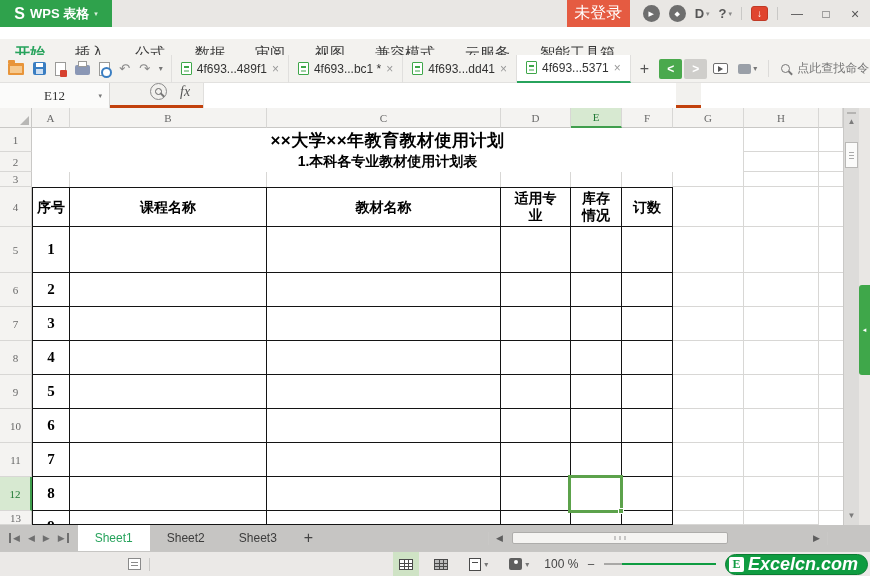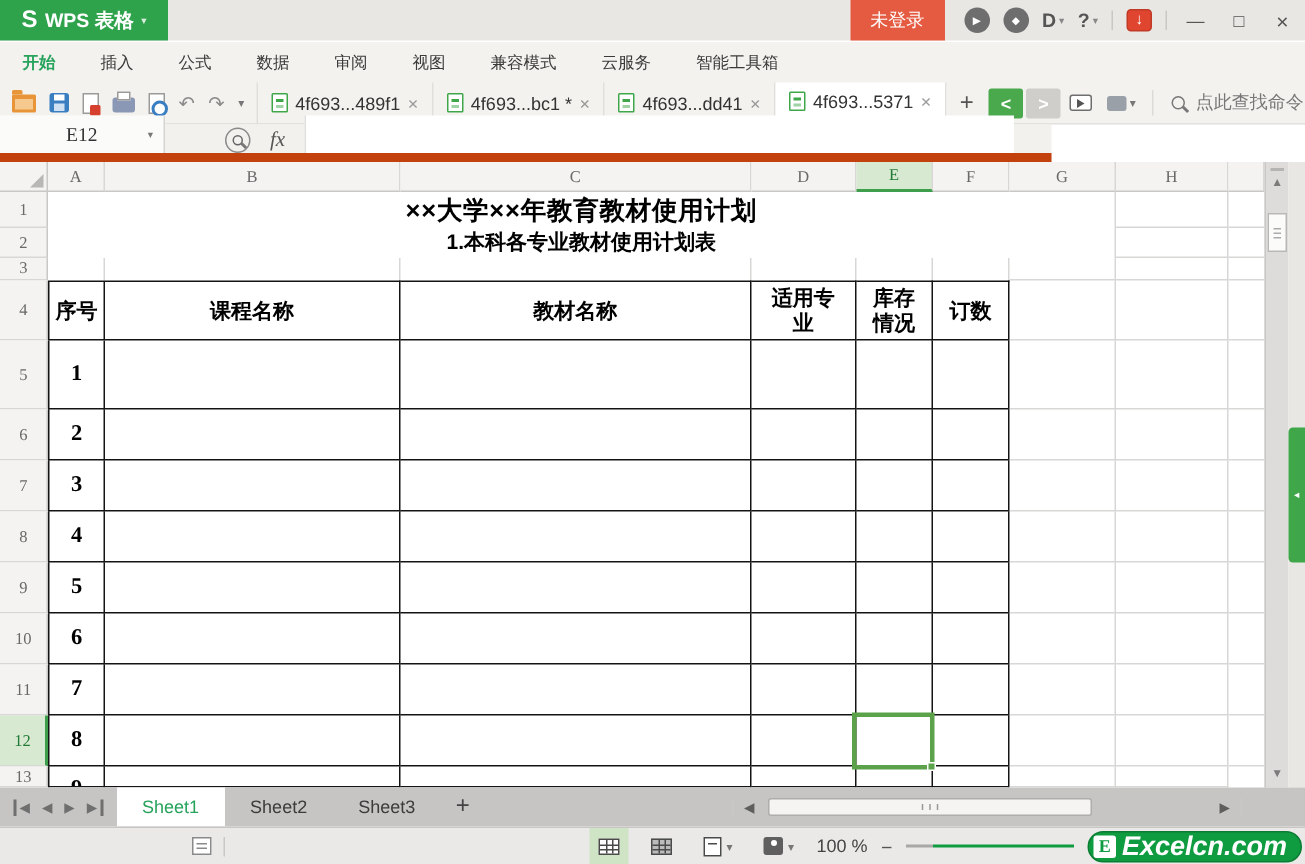--- a/index.html
+++ b/index.html
@@ -5,30 +5,30 @@
 *{box-sizing:border-box;margin:0;padding:0}
 body{position:relative;width:870px;height:576px;overflow:hidden;background:#fff;
  font-family:"Liberation Sans","DejaVu Sans",sans-serif;font-size:12px;color:#333}
 
 .titlebar{position:absolute;top:0;left:0;width:870px;height:27px;background:#e9e7e4;display:flex;align-items:center}
 .app-logo{width:112px;height:27px;background:#2fa24c;color:#fff;display:flex;align-items:center;justify-content:center;gap:5px;font-size:13px;font-weight:bold;flex-shrink:0}
 .logo-s{font-size:16px;font-weight:800}
 .app-dd{font-size:7px;color:#d9efdc}
 .title-center{position:absolute;left:50%;top:0;transform:translateX(-50%);height:27px;display:flex;align-items:center;gap:6px;color:#4a4a4a;font-size:12px;white-space:nowrap}
 .tb-right{position:absolute;right:5px;top:0;height:27px;display:flex;align-items:center;gap:9px}
-.login-btn{width:63px;height:27px;background:#e55b41;color:#fff;border:none;font-size:12px;margin-right:4px;font-family:Liberation Mono, monospace}
+.login-btn{width:63px;height:27px;background:#e55b41;color:#fff;border:none;font-size:16px;margin-right:4px;font-family:Liberation Mono, monospace}
 .circ{width:17px;height:17px;border-radius:50%;background:#6e6e6e;color:#fff;font-size:7px;display:flex;align-items:center;justify-content:center}
 .ico-dd{display:flex;align-items:center;gap:2px;color:#555;font-weight:bold;font-size:13px}
 .dd-sm{font-size:7px;color:#888;font-weight:normal}
 .dl-btn{width:17px;height:15px;background:#e0452f;border:1px solid #c03a26;border-radius:3px;color:#fff;font-size:10px;line-height:13px;text-align:center;font-weight:bold}
 .win-btn{font-size:12px;color:#555;width:20px;text-align:center}
 .win-btn.close{font-size:14px}
 .vsep{width:1px;height:13px;background:#c9c8c6}
 
-.menubar{position:absolute;top:28px;left:0;width:870px;height:28px;background:#f3f2ef;display:flex;align-items:flex-start;font-size:11px;color:#3a3a3a}
+.menubar{position:absolute;top:39px;left:0;width:870px;height:28px;background:#f3f2ef;display:flex;align-items:flex-start;font-size:15px;color:#3a3a3a}
 .menu-item{padding:0 15px;line-height:28px;white-space:nowrap}
 .menu-item.active{color:#27a35c;font-weight:bold}
 
 .toolbar{position:absolute;top:55px;left:0;width:870px;height:28px;background:#f3f2ef;display:flex;align-items:center;border-bottom:1px solid #e2e1df}
 .quick{display:flex;align-items:center;gap:9px;padding:0 8px;flex-shrink:0}
 .i-folder{width:16px;height:12px;background:#e8953a;border-radius:1px;position:relative}
 .i-folder::before{content:"";position:absolute;top:-3px;left:0;width:7px;height:3px;background:#e8953a;border-radius:1px 1px 0 0}
 .i-folder::after{content:"";position:absolute;left:2px;top:3px;right:2px;bottom:2px;background:#f6c98e}
 .i-save{width:13px;height:13px;background:#3a7ec2;border-radius:2px;position:relative}
 .i-save::before{content:"";position:absolute;top:1px;left:3px;right:3px;height:4px;background:#fff}
@@ -52,21 +52,21 @@
 .nav-back{background:#4aa94d}
 .nav-fwd{background:#cfcecb}
 .i-mon{width:15px;height:11px;border:1px solid #6e6e6e;border-radius:2px;position:relative;background:#fff}
 .i-mon::after{content:"";position:absolute;left:4px;top:2px;border-left:5px solid #555;border-top:3px solid transparent;border-bottom:3px solid transparent}
 .i-share{width:13px;height:10px;background:#9aa0a8;border-radius:2px}
 .tb-tool{display:flex;align-items:center;gap:2px;margin:0 5px}
 .findbox{display:flex;align-items:center;gap:7px;color:#777;font-size:12px;margin-left:6px;padding-left:12px;border-left:1px solid #dcdbd9;white-space:nowrap}
 .mag{width:9px;height:9px;border:1.5px solid #777;border-radius:50%;position:relative;flex-shrink:0}
 .mag::after{content:"";position:absolute;width:5px;height:1.5px;background:#777;right:-4px;bottom:-1px;transform:rotate(45deg)}
 
-.formulabar{position:absolute;top:83px;left:0;width:701px;height:25px;background:#f2f1ee;border-bottom:6px solid #c2410c;display:flex;align-items:flex-end}
+.formulabar{position:absolute;top:83px;left:0;width:701px;height:25px;background:#f2f1ee;border-bottom:3px solid #c2410c;display:flex;align-items:flex-start}
 .namebox{width:110px;height:25px;background:#fbfbfa;border-right:1px solid #d6d5d3;position:relative;display:flex;align-items:center;justify-content:center;font-family:"Liberation Serif",serif;font-size:13px;color:#333;flex-shrink:0}
 .nb-dd{position:absolute;right:7px;font-size:7px;color:#777}
 .fb-icons{display:flex;align-items:center;gap:13px;margin:0 13px 0 40px}
 .cmag{width:17px;height:17px;border:1px solid #8a8a8a;border-radius:50%;display:flex;align-items:center;justify-content:center}
 .cmag .mag{width:7px;height:7px;border-color:#666}
 .fx{font-family:"Liberation Serif",serif;font-style:italic;font-size:14px;color:#555}
 .fb-input{flex:1;height:25px;background:#fff;border-left:1px solid #e0dfdd;margin-right:25px}
 
 .sheet{position:absolute;top:108px;left:0;width:843px;height:417px;background:#fff;overflow:hidden}
 .hdr-row{display:flex;height:20px}

